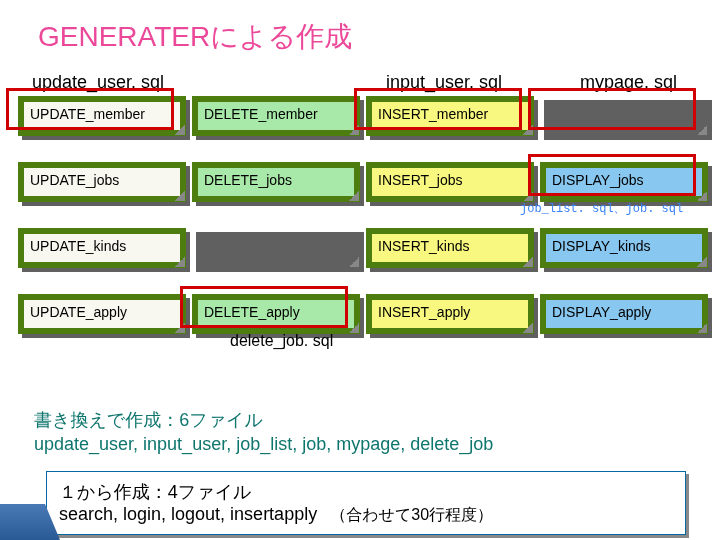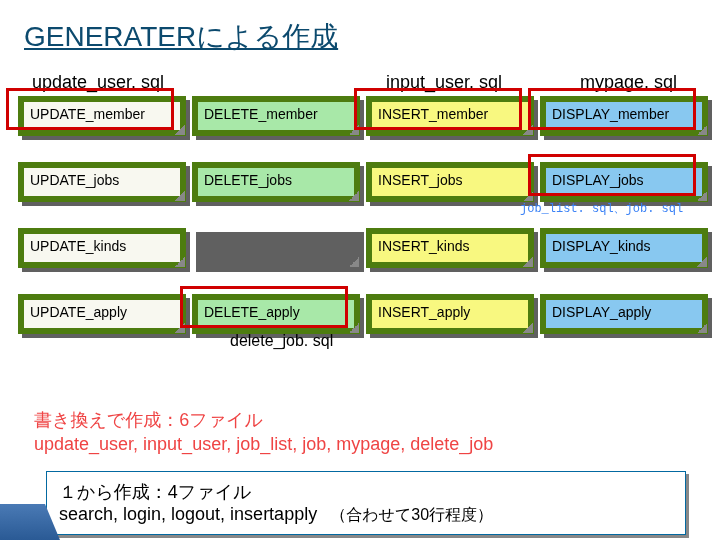--- a/index.html
+++ b/index.html
@@ -7,24 +7,23 @@
     width: 720px;
     height: 540px;
     background: #fff;
     font-family: "Arial", "Helvetica", sans-serif;
     position: relative;
     overflow: hidden;
     padding: 18px 12px;
   }
   .title {
     font-size: 28px;
-    color: #0c4a6e;
-    margin-left: 12px;
+    color: #ec4899;
+    margin-left: 26px;
     margin-bottom: 16px;
-    text-decoration: underline;
   }
   .labels-row {
     position: relative;
     height: 24px;
   }
   .col-label {
     position: absolute;
     font-size: 18px;
     color: #000;
   }
@@ -82,21 +81,21 @@
   .bottom-label {
     position: absolute;
     font-size: 16px;
     color: #000;
     text-align: right;
   }
   .summary {
     margin-top: 54px;
     margin-left: 22px;
     font-size: 18px;
-    color: #ef4444;
+    color: #0f766e;
     line-height: 1.35;
   }
   .summary2-box {
     margin-top: 14px;
     margin-left: 34px;
     width: 640px;
     border: 1px solid #0369a1;
     background: #fff;
     padding: 8px 12px;
     box-shadow: 3px 3px 0 #888;
@@ -138,21 +137,20 @@
       <div class="box green">DELETE_member</div>
       <div class="corner"></div>
     </div>
     <div class="cell">
       <div class="shadow"></div>
       <div class="box yellow">INSERT_member</div>
       <div class="corner"></div>
     </div>
     <div class="cell">
       <div class="shadow"></div>
-      <div class="box blue">DISPLAY_member</div>
       <div class="corner"></div>
     </div>
     <div class="cell">
       <div class="shadow"></div>
       <div class="box white">UPDATE_jobs</div>
       <div class="corner"></div>
     </div>
     <div class="cell">
       <div class="shadow"></div>
       <div class="box green">DELETE_jobs</div>

